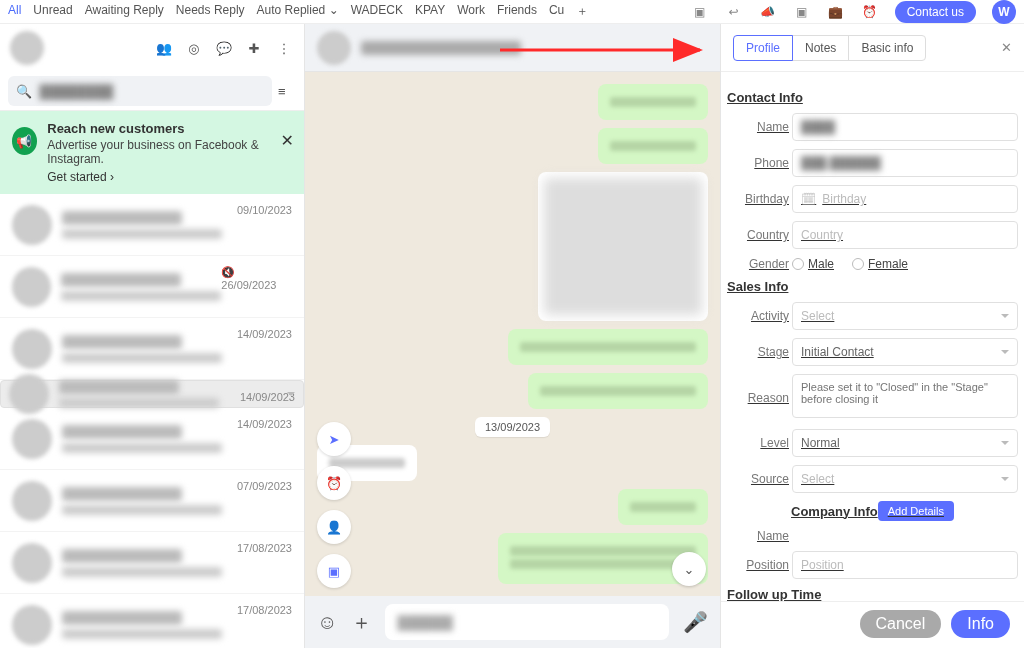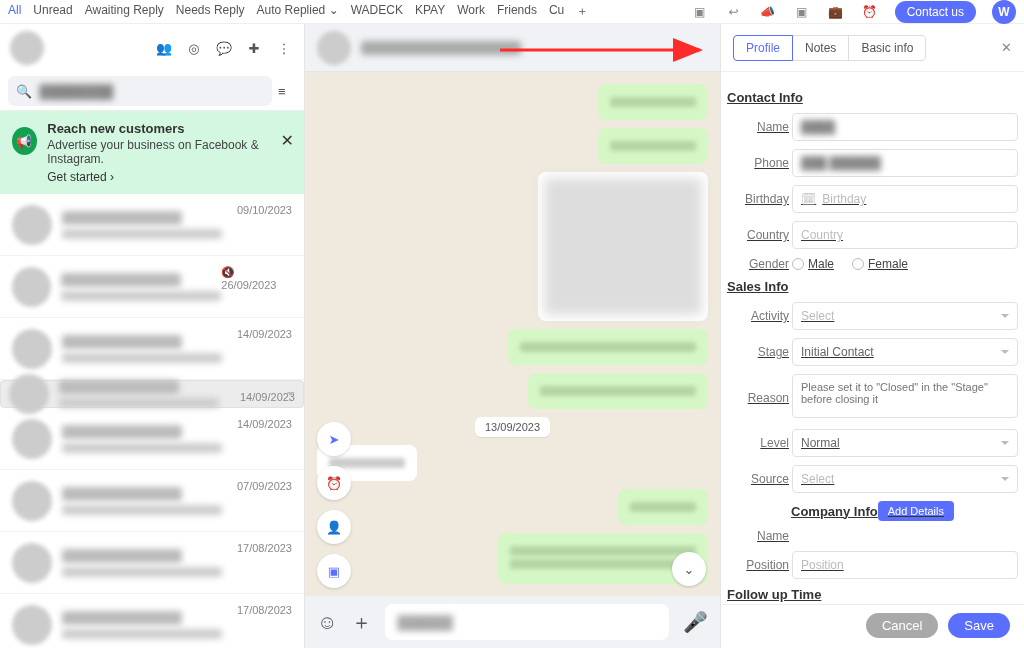--- a/index.html
+++ b/index.html
@@ -90,21 +90,21 @@
 .sel::after { content:""; position:absolute; right:8px; top:11px; border:4px solid transparent; border-top-color:#bbb;}
 .txa { width:100%; height:44px; border:1px solid #e0e0e0; border-radius:4px; padding:6px 8px; font-size:11px; color:#bbb; resize:none; background:#fff;}
 .radio-row { display:flex; gap:18px; align-items:center; font-size:12px; color:#444;}
 .radio-row .r { display:flex; align-items:center; gap:4px;}
 .radio-row .dot { width:12px; height:12px; border:1px solid #bbb; border-radius:50%;}
 
 .section-hdr { display:flex; align-items:center; justify-content:center; margin:8px 0;}
 .add-details { background:#5b6fff; color:#fff; font-size:11px; padding:4px 10px; border-radius:4px; }
 
 .r-foot { padding:8px 14px 10px; display:flex; justify-content:flex-end; gap:10px; border-top:1px solid #eee;}
-.btn { padding:5px 16px; border-radius:14px; font-size:13px; cursor:pointer; border:none;}
+.btn { padding:5px 16px; border-radius:14px; font-size:16px; cursor:pointer; border:none;}
 .btn.cancel { background:#a9a9a9; color:#fff;}
 .btn.save { background:#5b6fff; color:#fff;}
 
 svg { display:block; }
 </style>
 </head>
 <body>
 
 <div class="topnav">
   <div class="tabs">
@@ -397,16 +397,16 @@
               <span class="ph">Position</span>
             </div>
           </div>
         </div>
 
       <div class="section-title">Follow up Time</div>
 
     </div>
     <div class="r-foot">
       <button class="btn cancel">Cancel</button>
-      <button class="btn save">Save</button>
+      <button class="btn save">Info</button>
     </div>
   </div>
 </div>
 
 </body></html>

